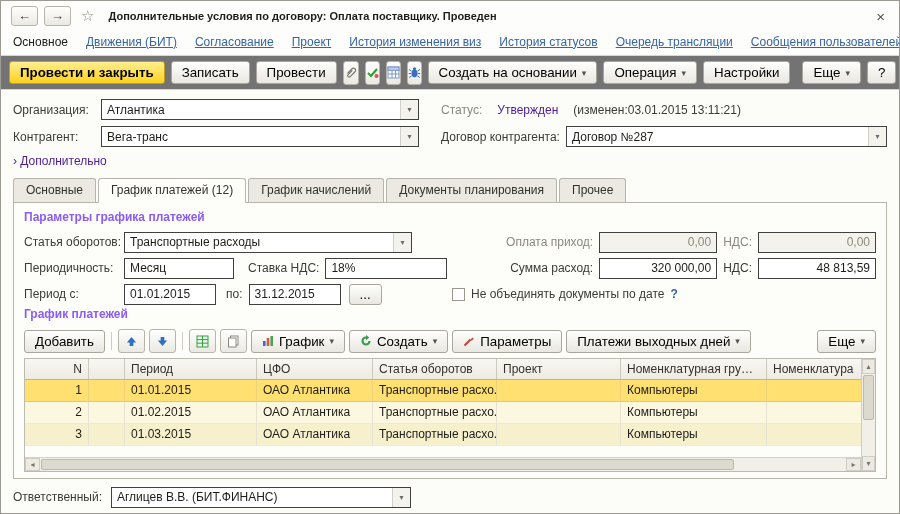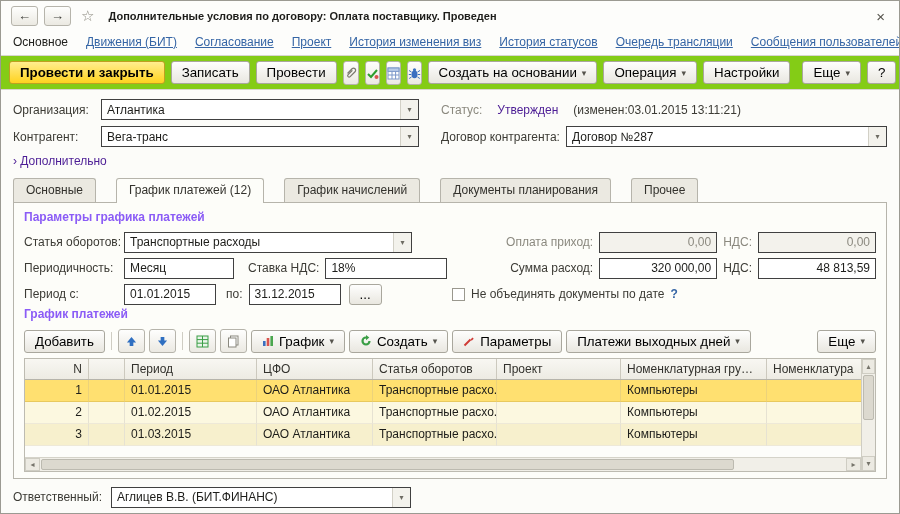--- a/index.html
+++ b/index.html
@@ -20,21 +20,21 @@
             color:#3f3f3a; font-size:13px; cursor:pointer; }
   .star { color:#8b897f; font-size:15px; margin-left:4px; cursor:pointer; }
   .wtitle { font-weight:bold; font-size:11px; margin-left:8px; white-space:nowrap; }
   .close { margin-left:auto; color:#55534c; font-size:15px; cursor:pointer; padding:0 4px; }
   
   .navrow { display:flex; align-items:center; gap:18px; padding:3px 12px 6px; background:#fdfdfb;
             border-bottom:1px solid #d8d6ce; height:25px; flex:none; white-space:nowrap; }
   .navlink { color:#3565a5; text-decoration:underline; cursor:pointer; }
   .nav-current { color:#21211e; text-decoration:none; cursor:default; }
   
-  .cmdbar { display:flex; gap:6px; padding:5px 8px; background:#84cc16;
+  .cmdbar { display:flex; align-items:center; gap:6px; padding:5px 8px; background:#737373;
             border-bottom:1px solid #d8d6ce; height:34px; flex:none; }
   .btn { border:1px solid #a9a79d; border-radius:3px; background:linear-gradient(#fefefd,#e9e7e0);
          padding:3px 10px; cursor:pointer; white-space:nowrap; display:inline-flex; align-items:center; gap:5px; }
   .btn-primary { background:linear-gradient(#ffee8e,#ffd21e); border-color:#bfa021; font-weight:bold; }
   .iconbtn { width:27px; height:24px; display:inline-flex; align-items:center; justify-content:center;
              border:1px solid #b6b4ab; border-radius:3px; background:linear-gradient(#fefefd,#ebe9e2); cursor:pointer; }
   .caret { font-size:9px; color:#55534c; }
   .spacer { flex:1; }
   
   .formarea { padding:6px 12px 2px; flex:none; }
@@ -43,21 +43,21 @@
   .lbl-gray { color:#8b897f; white-space:nowrap; }
   .fld { display:flex; align-items:center; border:1px solid #404040; background:#fff; height:21px; cursor:text; }
   .fld .txt { padding:0 5px; flex:1; overflow:hidden; white-space:nowrap; }
   .choose { width:18px; align-self:stretch; border-left:1px solid #d2d0c6; background:#f3f2ec;
             color:#6d6b62; font-size:8px; display:flex; align-items:center; justify-content:center; cursor:pointer; }
   .fld-dis { background:#f3f2ec; color:#8b897f; }
   .num .txt { text-align:right; }
   .greenlink { color:#4c1d95; cursor:pointer; }
   .statusline { display:flex; align-items:center; gap:15px; }
   
-  .tabs { display:flex; gap:20px; padding:4px 12px 0; flex:none; }
+  .tabs { display:flex; gap:2px; padding:4px 12px 0; flex:none; }
   .tab { padding:4px 12px 5px; border:1px solid #b6b4ab; border-bottom:none; border-radius:3px 3px 0 0;
          background:#ebe9e1; color:#33322d; cursor:pointer; position:relative; }
   .tab.active { background:#fdfdf9; margin-bottom:-1px; padding-bottom:6px; z-index:2; }
   
   .panel { margin:0 12px 4px; border:1px solid #b6b4ab; background:#fdfdf9; padding:5px 10px 6px;
            flex:1; display:flex; flex-direction:column; min-height:0; }
   .sechdr { color:#8b5cf6; font-weight:bold; margin:2px 0 5px; flex:none; }
   .prow { display:flex; align-items:center; height:26px; flex:none; }
   .pleft { display:flex; align-items:center; width:428px; flex:none; }
   .pright { display:flex; align-items:center; flex:1; gap:6px; }

